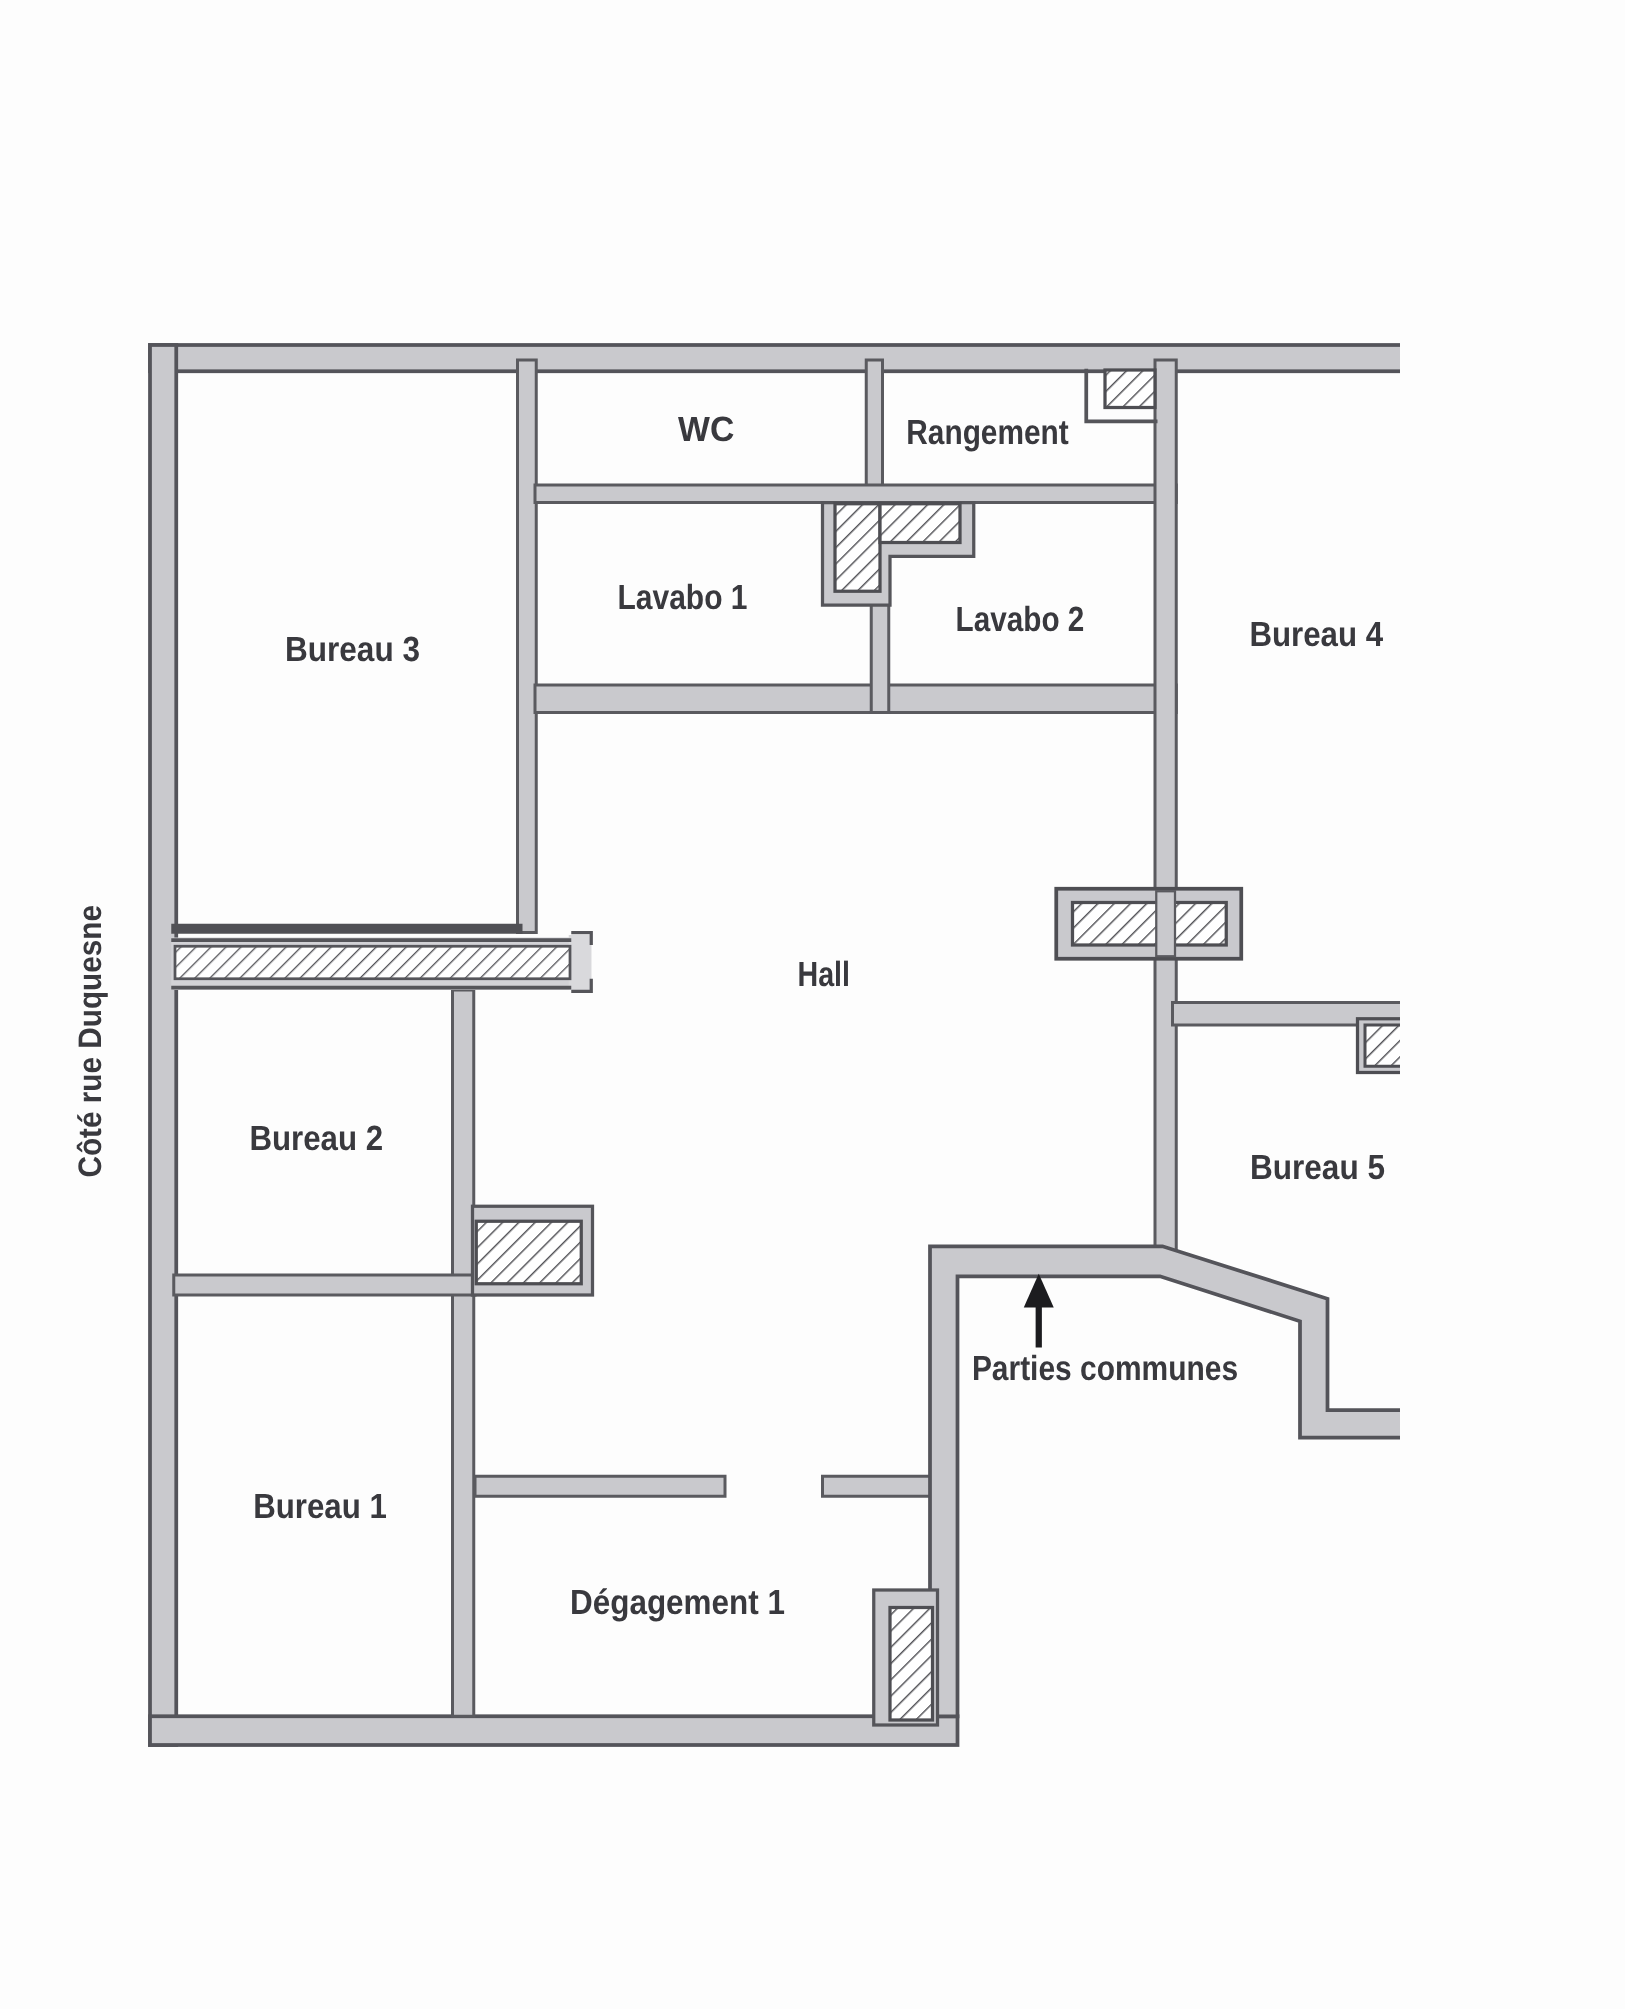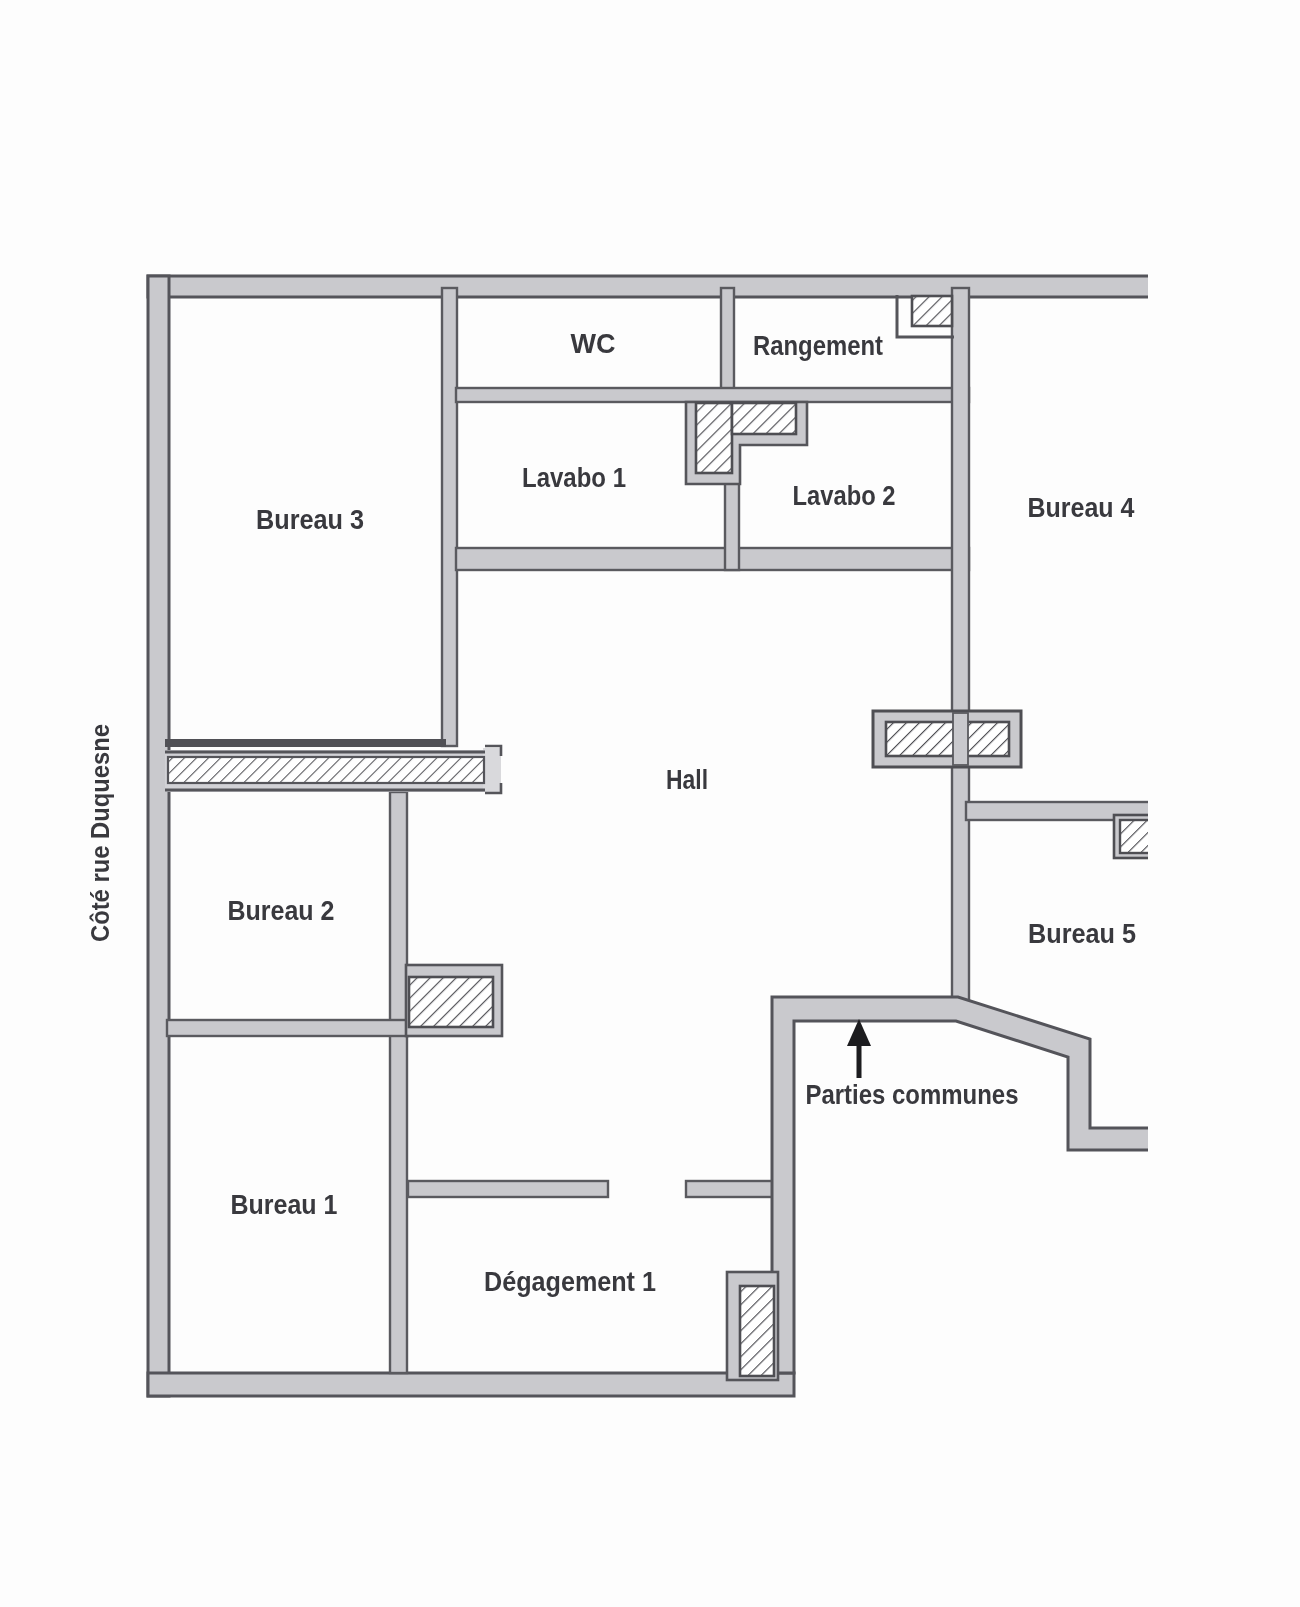--- a/index.html
+++ b/index.html
@@ -1,16 +1,16 @@
 <!DOCTYPE html>
 <html><head>
 <meta charset="utf-8">
 <style>
   html,body{margin:0;padding:0;background:#fdfdfd;}
-  .page{position:relative;width:1120px;height:1607px;background:#fdfdfd;overflow:hidden;margin-left:28px;}
+  .page{position:relative;width:1120px;height:1607px;background:#fdfdfd;overflow:hidden;}
   svg{display:block;filter:blur(0.55px);}
   text{font-family:"Liberation Sans",sans-serif;fill:#39393e;font-weight:bold;}
 </style>
 </head>
 <body>
 <div class="page">
 <svg width="1300" height="1607" viewBox="0 0 1300 1607">
 <defs>
   <pattern id="hatchSmall" width="8.5" height="8.5" patternUnits="userSpaceOnUse" patternTransform="rotate(-45)">
     <rect width="8.5" height="8.5" fill="#ffffff"></rect>

